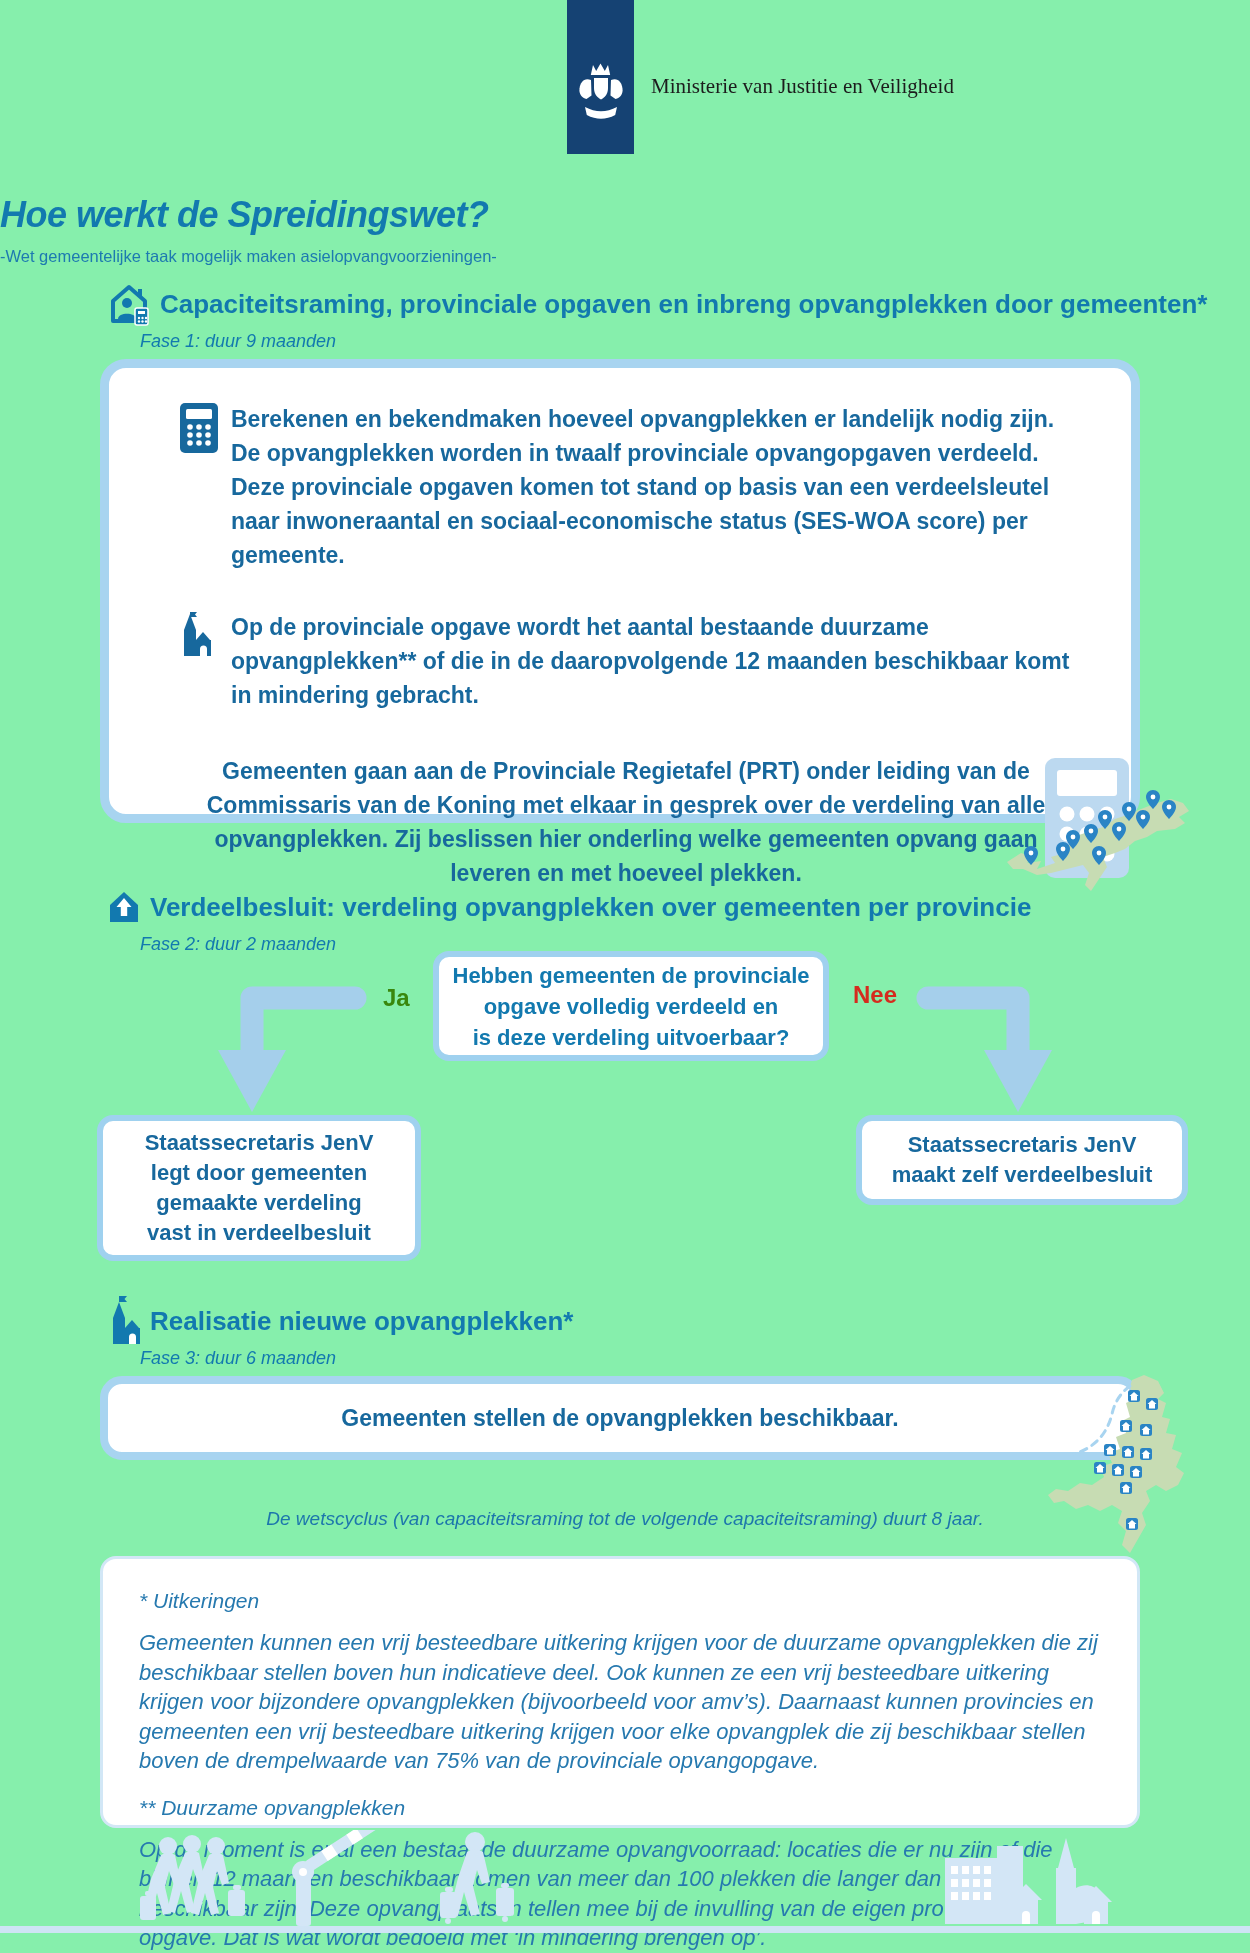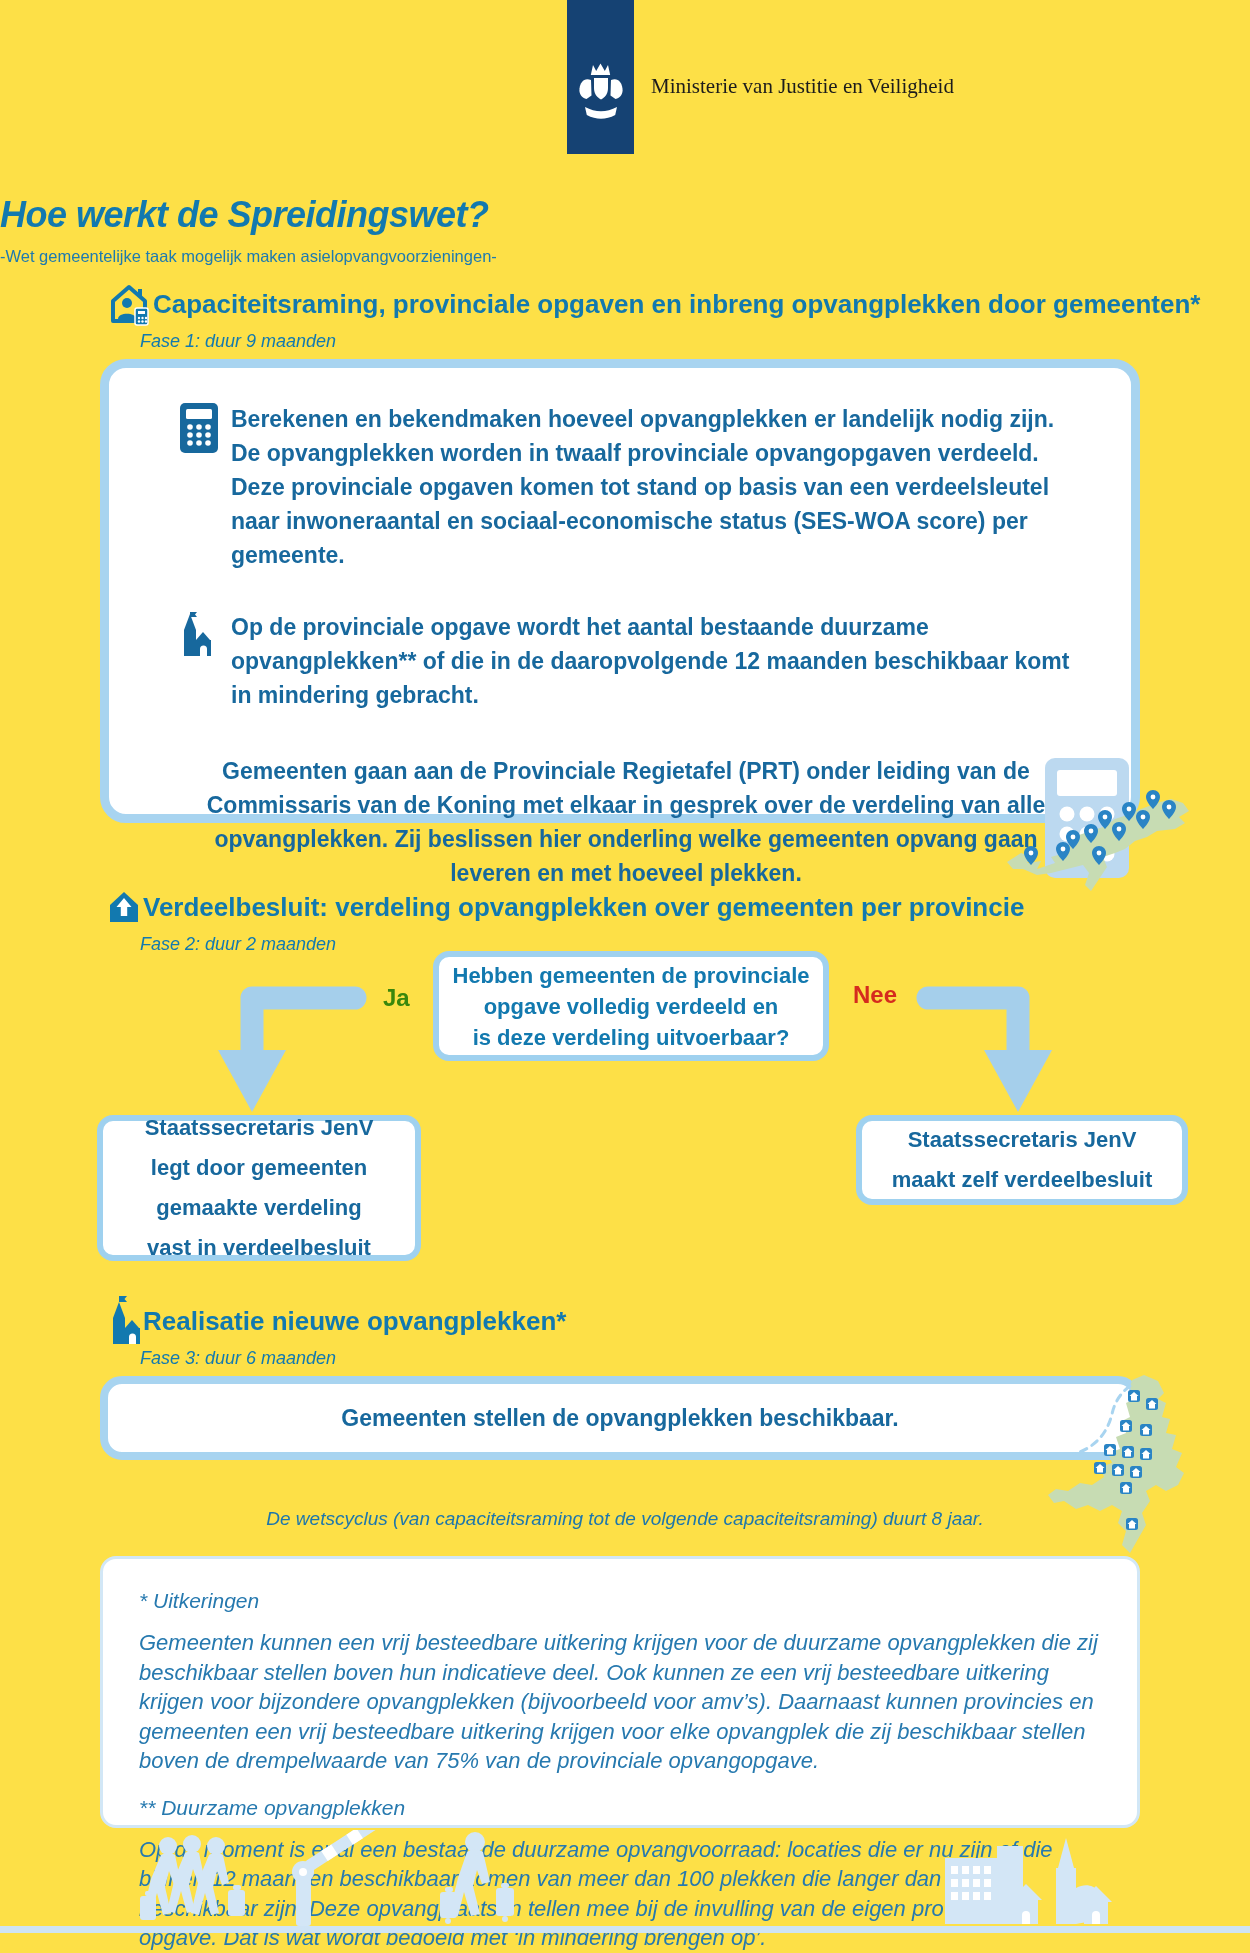--- a/index.html
+++ b/index.html
@@ -1,30 +1,30 @@
 <!DOCTYPE html>
 <html><head>
 <meta charset="utf-8">
 <style>
   html,body{margin:0;padding:0;background:#ffffff;}
-  .page{position:relative;width:1250px;height:1953px;background:#fde047;overflow:hidden;
+  .page{position:relative;width:1250px;height:1953px;background:#86efac;overflow:hidden;
         font-family:"Liberation Sans",sans-serif;}
 
   
   .logo-block{position:absolute;left:567px;top:0;width:67px;height:154px;background:#154273;}
   .logo-block svg{position:absolute;left:50%;bottom:12px;transform:translateX(-50%);}
   .ministry{position:absolute;left:651px;top:74px;font-family:"Liberation Serif",serif;
             font-size:21px;color:#1c1c1c;white-space:nowrap;}
 
   .title-wrap{position:absolute;left:0;top:194px;width:1210px;}
   .main-title{font-size:36px;font-weight:bold;font-style:italic;color:#1279af;letter-spacing:-.5px;}
   .subtitle{margin-top:11px;font-size:16.5px;color:#1d7ab0;}
 
   
-  .phase-head{position:absolute;display:flex;align-items:center;gap:1px;}
+  .phase-head{position:absolute;display:flex;align-items:center;gap:8px;}
   .phase-head .ht{font-size:26px;font-weight:bold;color:#1279af;white-space:nowrap;}
   .fase{position:absolute;font-size:18px;font-style:italic;color:#1279af;}
 
   
   .bigbox{position:absolute;background:#fff;border:9px solid #a8d4f0;border-radius:26px;box-sizing:border-box;}
   .box1{left:100px;top:359px;width:1040px;height:464px;padding:34px 28px 0 70px;}
   .row{display:flex;gap:8px;margin-bottom:38px;}
   .row-icon{flex:none;width:44px;}
   .row-text{font-size:23px;line-height:34px;font-weight:bold;color:#17689d;max-width:858px;}
   .centered-par{font-size:23px;line-height:34px;font-weight:bold;color:#17689d;
@@ -37,21 +37,21 @@
   
   .qbox{position:absolute;left:433px;top:951px;width:396px;height:110px;border:6px solid #9fd1ef;
         border-radius:16px;box-sizing:border-box;display:flex;align-items:center;justify-content:center;
         text-align:center;font-size:22px;line-height:31px;font-weight:bold;color:#1279af;background:#fff;}
   .preline{white-space:pre-line;}
   .yes{position:absolute;left:383px;top:984px;font-size:24px;font-weight:bold;color:#39870c;}
   .no{position:absolute;left:853px;top:981px;font-size:24px;font-weight:bold;color:#d52b1e;}
   .arrows{position:absolute;left:0;top:940px;}
   .outbox{position:absolute;border:6px solid #9fd1ef;border-radius:16px;box-sizing:border-box;background:#fff;
           display:flex;align-items:center;justify-content:center;text-align:center;
-          font-size:22px;line-height:40px;font-weight:bold;color:#17689d;}
+          font-size:22px;line-height:30px;font-weight:bold;color:#17689d;}
   .outL{left:97px;top:1115px;width:324px;height:146px;}
   .outR{left:856px;top:1115px;width:332px;height:90px;}
 
   .cycle{position:absolute;left:150px;top:1508px;width:950px;text-align:center;
          font-size:19px;font-style:italic;color:#1d76ac;}
 
   
   .fbox{position:absolute;left:100px;top:1556px;width:1040px;height:272px;border:3px solid #d2e7f6;
         border-radius:16px;box-sizing:border-box;padding:30px 36px;background:#fff;}
   .ftitle{font-size:21px;font-style:italic;color:#2679af;margin:0 0 15px 0;}

